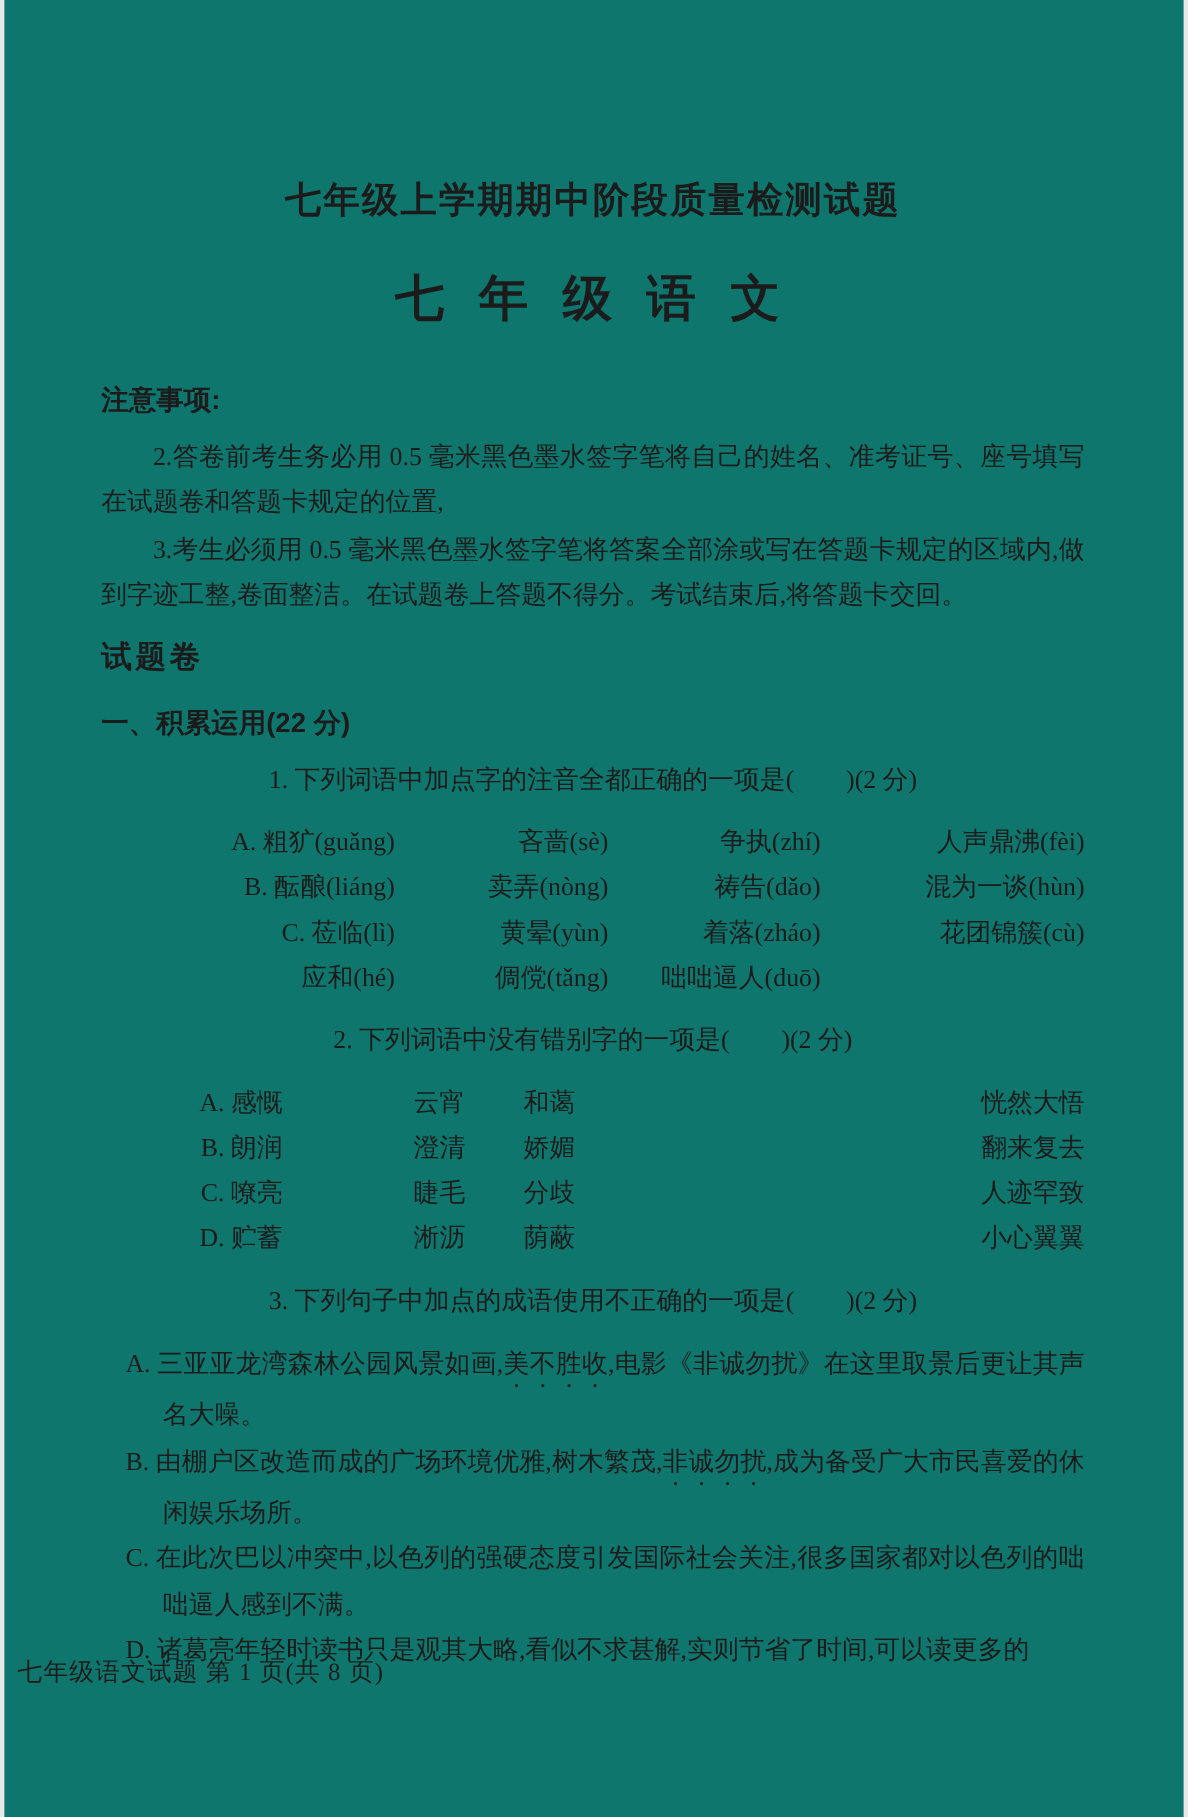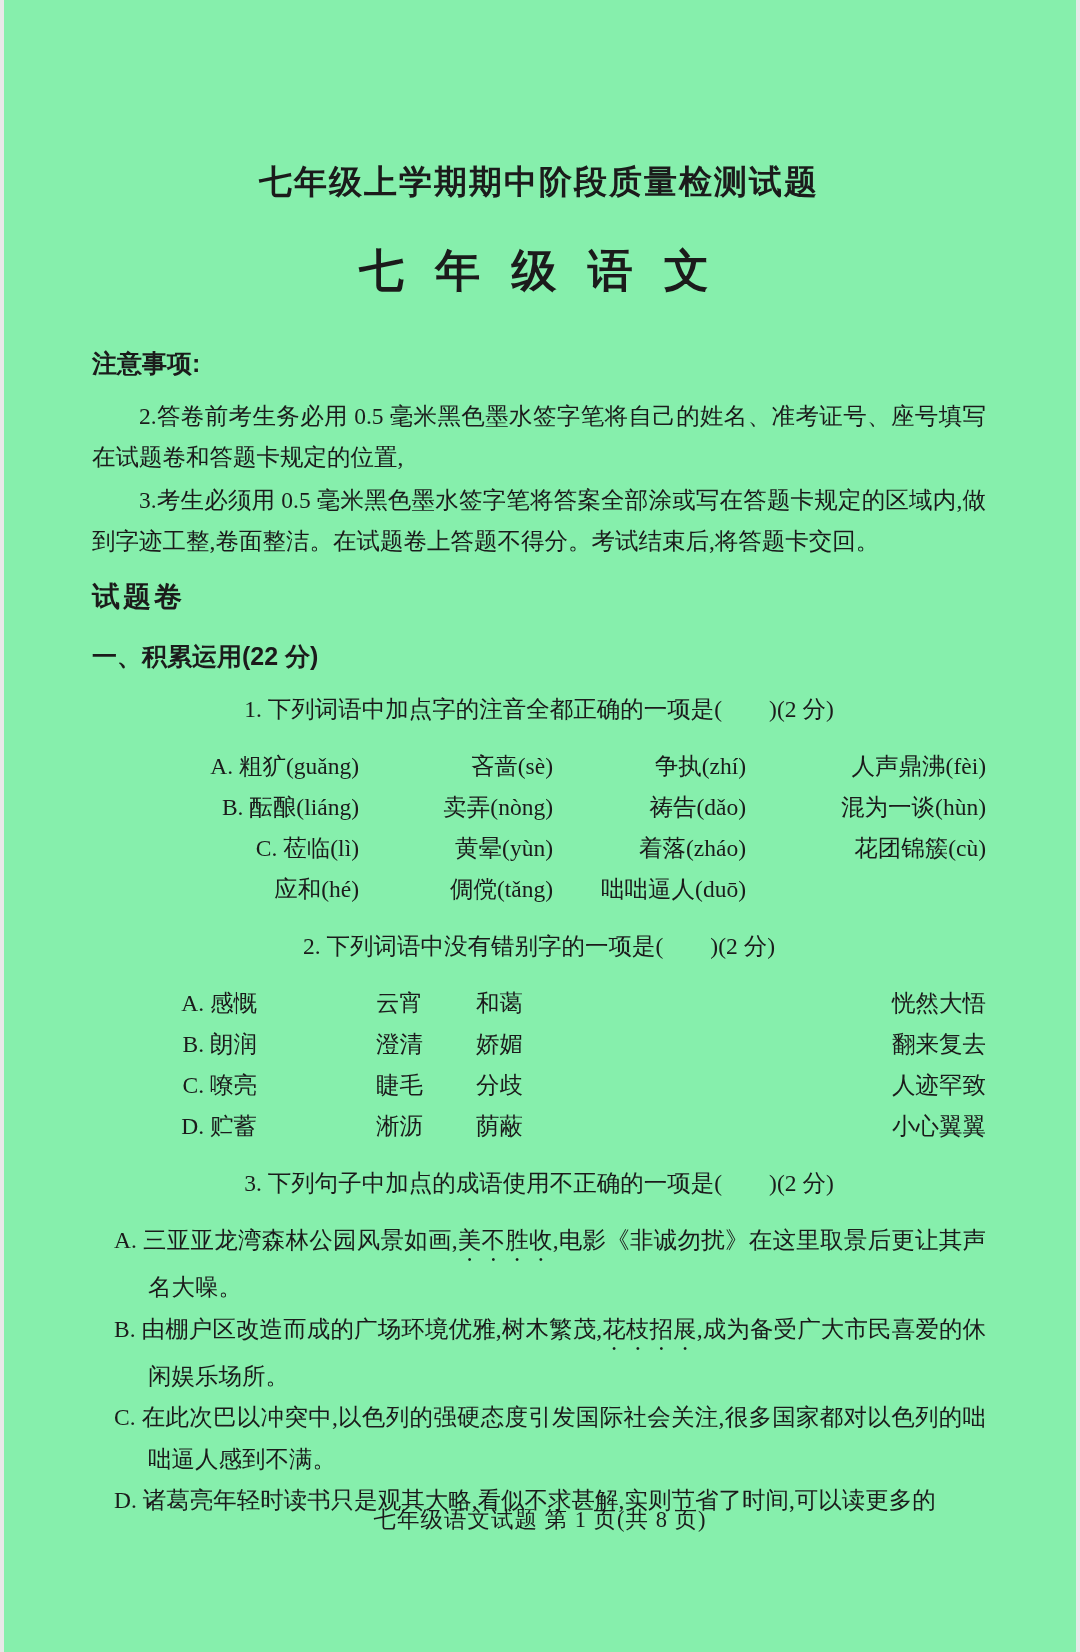--- a/index.html
+++ b/index.html
@@ -1,20 +1,20 @@
 <!DOCTYPE html>
 <html><head>
 <meta charset="utf-8">
 <style>
   html,body { margin:0; padding:0; background:#e8e8e8; }
   .page {
     position:relative;
     width:1072px; height:1652px;
     margin:0 auto;
-    background:#86efac;
+    background:#0f766e;
     color:#1b1b1b;
     font-family:"Liberation Serif","DejaVu Serif",serif;
     overflow:hidden;
   }
   .content { padding:160px 90px 0 88px; }
 
   .header-title {
     margin:0; text-align:center;
     font-size:33px; font-weight:700; letter-spacing:2px;
   }
@@ -63,22 +63,22 @@
     text-align:justify;
   }
   .em-dots {
     -webkit-text-emphasis:filled dot #1b1b1b;
     -webkit-text-emphasis-position:under right;
     text-emphasis:filled dot #1b1b1b;
     text-emphasis-position:under right;
   }
 
   .footer {
-    position:absolute; left:0; right:0; top:1504px;
-    text-align:center; font-size:22.5px; letter-spacing:1px;
+    position:absolute; left:12px; right:0; top:1504px;
+    text-align:left; font-size:22.5px; letter-spacing:1px;
   }
 </style>
 </head>
 <body>
 
 <div class="page">
   <div class="content">
 
     <h1 class="header-title">七年级上学期期中阶段质量检测试题</h1>
     <h2 class="subject-title">七 年 级 语 文</h2>
@@ -143,21 +143,21 @@
         <span class="cell">D. 贮蓄</span>
         <span class="cell">淅沥</span>
         <span class="cell">荫蔽</span>
         <span class="cell">小心翼翼</span>
       </div>
     </div>
 
     <div>
       <p class="stem">3. 下列句子中加点的成语使用不正确的一项是(　　)(2 分)</p>
       <p class="q3-option"><span>A. 三亚亚龙湾森林公园风景如画,</span><span class="em-dots">美不胜收</span><span>,电影《非诚勿扰》在这里取景后更让其声名大噪。</span></p>
-      <p class="q3-option"><span>B. 由棚户区改造而成的广场环境优雅,树木繁茂,</span><span class="em-dots">花枝招展</span><span>,成为备受广大市民喜爱的休闲娱乐场所。</span></p>
+      <p class="q3-option"><span>B. 由棚户区改造而成的广场环境优雅,树木繁茂,</span><span class="em-dots">非诚勿扰</span><span>,成为备受广大市民喜爱的休闲娱乐场所。</span></p>
       <p class="q3-option"><span>C. 在此次巴以冲突中,以色列的强硬态度引发国际社会关注,很多国家都对以色列的</span><span>咄咄逼人</span><span>感到不满。</span></p>
       <p class="q3-option"><span>D. 诸葛亮年轻时读书只是观其大略,看似</span><span>不求甚解</span><span>,实则节省了时间,可以读更多的</span></p>
     </div>
 
   </div>
 
   <div class="footer">七年级语文试题 第 1 页(共 8 页)</div>
 </div>
 
 </body></html>

